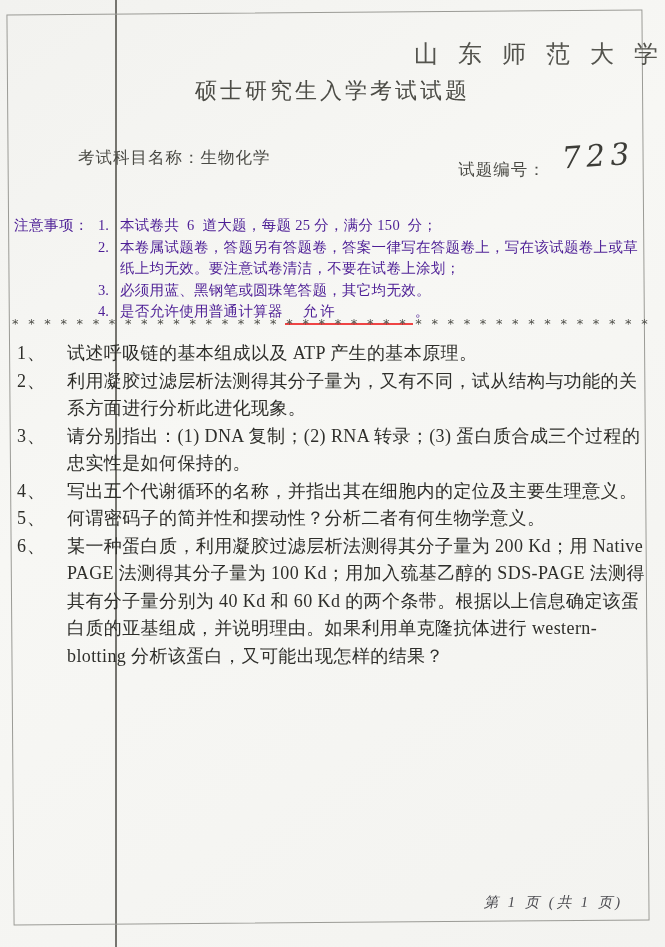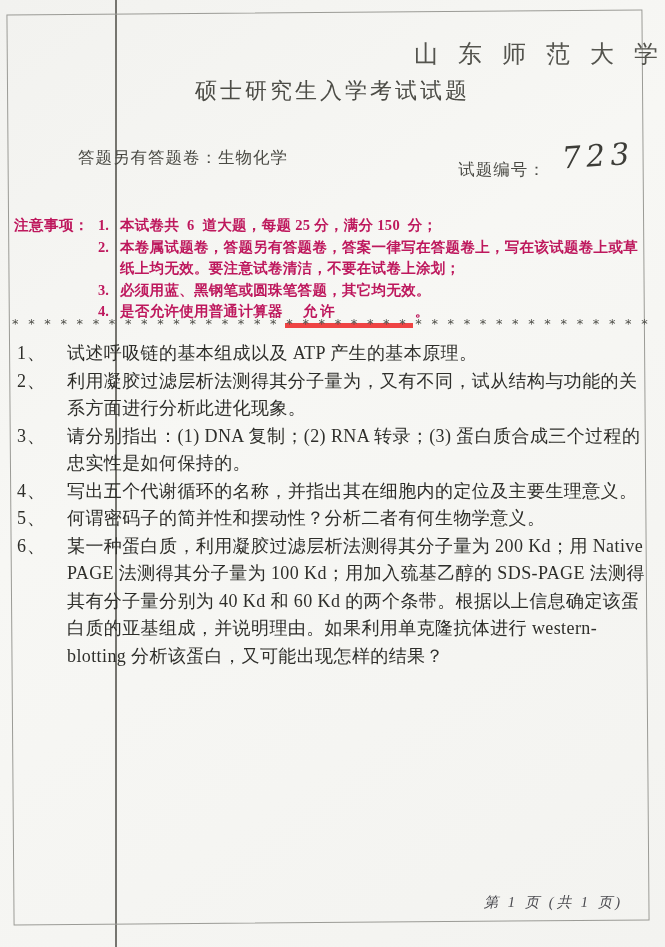--- a/index.html
+++ b/index.html
@@ -81,32 +81,31 @@
     top: -9px;
   }
   .notices {
     position: absolute;
     top: 215px;
     left: 14px;
     width: 638px;
     display: flex;
     font-size: 14.5px;
     line-height: 21.5px;
-    color: #be185d;
-    font-weight: bold;
+    color: #4c1d95;
   }
   .n-label { width: 84px; flex: none; letter-spacing: 0.5px; }
   .n-list  { flex: 1; }
   .n-row   { display: flex; }
   .n-num   { width: 22px; flex: none; }
   .n-text  { flex: 1; white-space: pre-wrap; letter-spacing: 0.3px; }
   .blank {
     display: inline-block;
     min-width: 128px;
-    border-bottom: 5px solid #ef4444;
+    border-bottom: 2px solid #ef4444;
     margin: 0 2px;
     padding-left: 18px;
     box-sizing: border-box;
   }
   .blank-val { letter-spacing: 3px; }
   .sep {
     position: absolute;
     top: 316px;
     left: 12px;
     width: 643px;
@@ -144,21 +143,21 @@
 <body>
 
 <div>
   <div class="fold"></div>
   <div class="border-box"></div>
 
   <div class="t1">山 东 师 范 大 学</div>
   <div class="t2">硕士研究生入学考试试题</div>
 
   <div class="subject-row">
-    <div><span>答题另有答题卷：</span><span>生物化学</span></div>
+    <div><span>考试科目名称：</span><span>生物化学</span></div>
     <div><span>试题编号：</span><span class="handwritten">723</span></div>
   </div>
 
   <div class="notices">
     <div class="n-label">注意事项：</div>
     <div class="n-list">
       <div class="n-row">
         <span class="n-num">1.</span>
         <div class="n-text">本试卷共  6  道大题，每题 25 分，满分 150  分；</div>
       </div>

